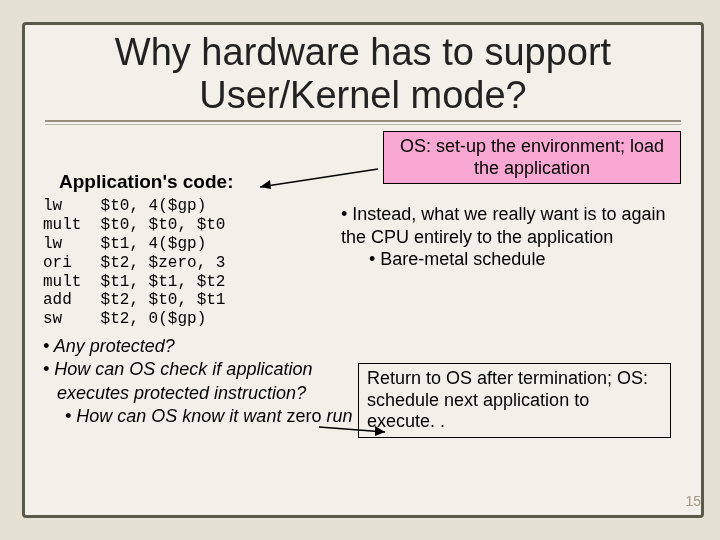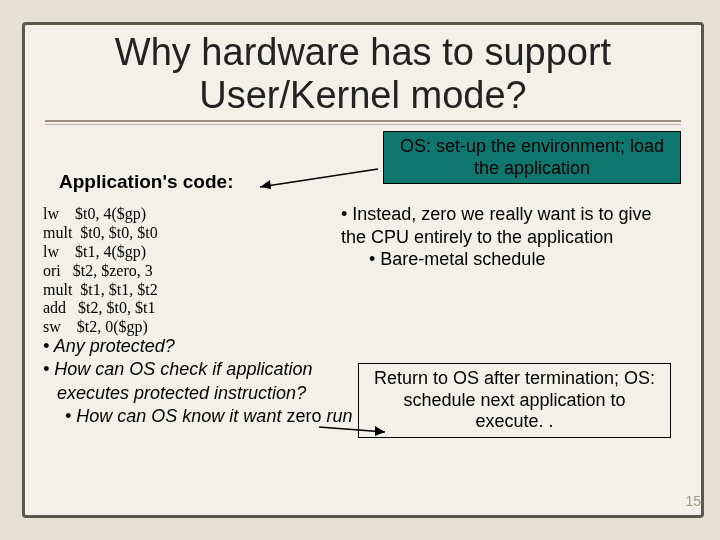--- a/index.html
+++ b/index.html
@@ -56,33 +56,33 @@
   }
   .osbox {
     position: absolute;
     right: 20px;
     top: 6px;
     width: 280px;
     border: 1.5px solid #000;
     padding: 4px 8px;
     font-size: 18px;
     text-align: center;
-    background: #0f766e;
+    background: #f9a8d4;
     line-height: 1.2;
   }
   .arrow-top {
     position: absolute;
     left: 235px;
     top: 40px;
   }
   .code {
     position: absolute;
     left: 18px;
-    top: 80px;
-    font-family: Liberation Serif, serif;
+    top: 72px;
+    font-family: Liberation Mono, monospace;
     font-size: 16px;
     line-height: 1.18;
     white-space: pre;
     color: #000;
   }
   .rightlist {
     position: absolute;
     left: 316px;
     top: 78px;
     width: 340px;
@@ -106,21 +106,20 @@
   }
   .retbox {
     position: absolute;
     right: 30px;
     top: 338px;
     width: 295px;
     border: 1.5px solid #000;
     padding: 4px 8px;
     font-size: 18px;
     font-style: normal;
-    text-align: center;
     background: #F3F0E9;
     line-height: 1.2;
   }
   .arrow-bot {
     position: absolute;
     left: 288px;
     top: 397px;
   }
   .pagenum {
     position: absolute;
@@ -154,21 +153,21 @@
 
     <div class="code">lw    $t0, 4($gp)
 mult  $t0, $t0, $t0
 lw    $t1, 4($gp)
 ori   $t2, $zero, 3
 mult  $t1, $t1, $t2
 add   $t2, $t0, $t1
 sw    $t2, 0($gp)</div>
 
     <div class="rightlist">
-      <div>• Instead, zero we really want is to give the CPU entirely to the application</div>
+      <div>• Instead, what we really want is to again the CPU entirely to the application</div>
       <div class="indent">• Bare-metal schedule</div>
     </div>
   </div>
 
   <div class="lower">
     <div>• Any protected?</div>
     <div>• How can OS check if application</div>
     <div style="margin-left:14px">executes protected instruction?</div>
     <div class="indent">
       <span>• How can OS know it want </span><span style="font-style:normal;font-weight:normal">zero</span><span> run again?</span>

